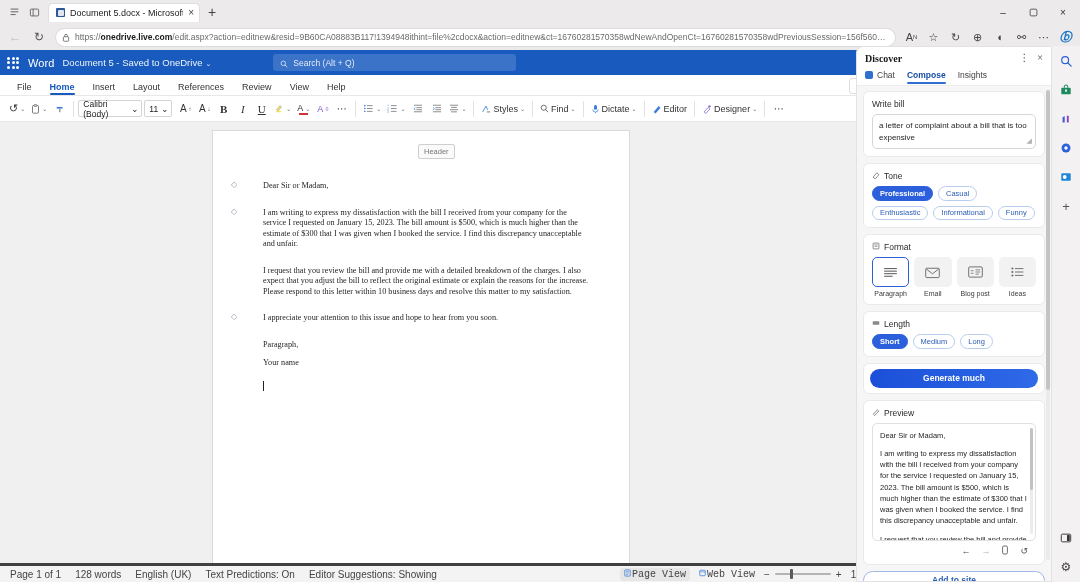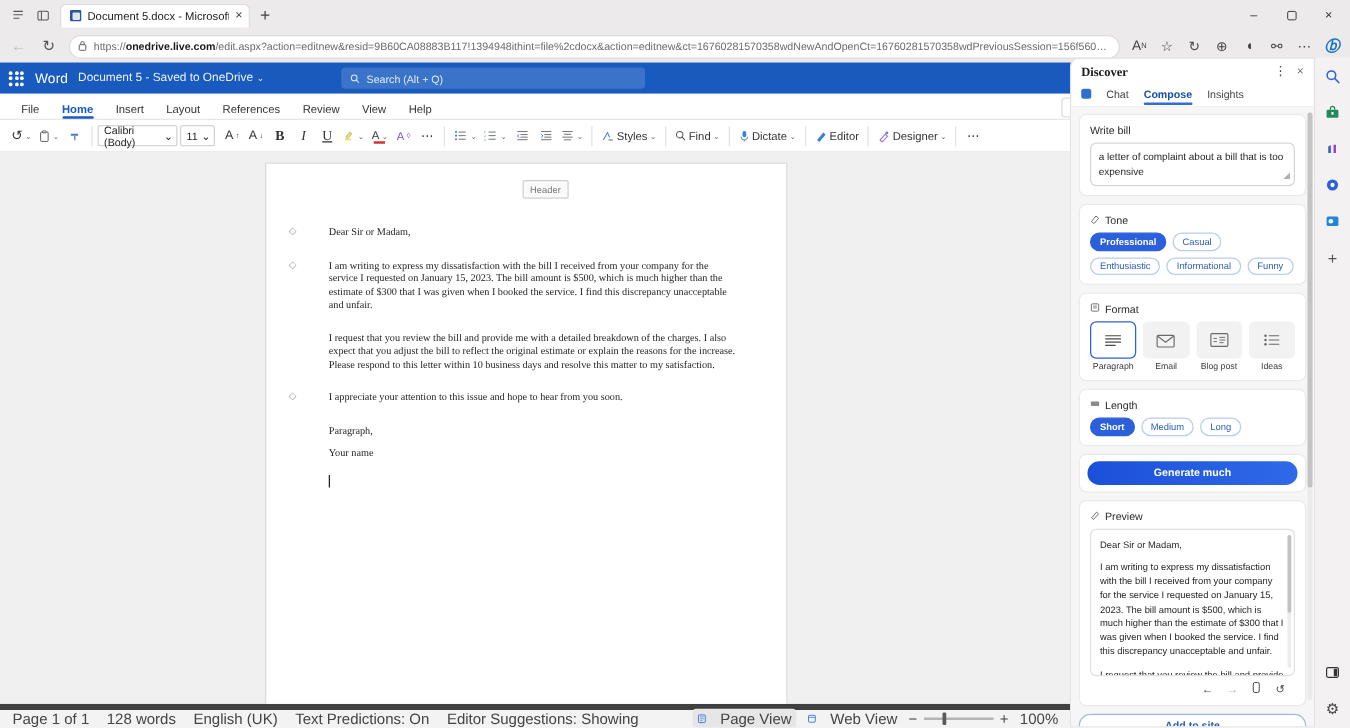--- a/index.html
+++ b/index.html
@@ -202,27 +202,27 @@
     position: absolute; right: 2px; top: 4px; width: 5px; height: 440px;
     background: #e4e4e4; border-radius: 3px;
   }
   .vscroll i {
     display: block; width: 5px; height: 320px; background: #b9b9b9;
     border-radius: 3px;
   }
 
   
   .statusbar {
-    height: 19px; background: #f3f3f3; border-top: 5px solid #404040;
+    height: 19px; background: #f3f3f3; border-top: 3px solid #404040;
     display: flex; align-items: center; padding: 0 10px; gap: 14px;
-    font-size: 12px; color: #444; flex: none;
+    font-size: 10px; color: #444; flex: none;
   }
   .st { white-space: nowrap; }
   .status-right { margin-left: auto; display: flex; align-items: center; gap: 9px; }
-  .viewbtn { display: flex; align-items: center; gap: 11px; }
+  .viewbtn { display: flex; align-items: center; gap: 1px; font-family: Liberation Mono, monospace; }
   .viewbtn.active { background: #e6e6e6; border-radius: 3px; padding: 1px 4px; }
   .zoomslider { display: flex; align-items: center; gap: 5px; }
   .ztrack {
     width: 56px; height: 2px; background: #b4b4b4; border-radius: 2px;
     position: relative;
   }
   .zthumb {
     position: absolute; left: 15px; top: -4px; width: 3px; height: 10px;
     background: #5a5a5a; border-radius: 1px;
   }
@@ -239,21 +239,21 @@
   }
   .dv-title { font-size: 10px; font-weight: 700; color: #1a1a1a; }
   .dv-head-right { margin-left: auto; display: flex; align-items: center; gap: 8px; }
   .dv-ic { font-size: 10px; color: #444; line-height: 1; }
   .dv-tabs {
     height: 17px; display: flex; align-items: center; padding: 0 8px; gap: 12px;
     border-bottom: 1px solid #ededed; flex: none;
   }
   .dv-tab {
     font-size: 8.5px; color: #444; position: relative; padding-bottom: 3px;
-    display: flex; gap: 12px; line-height: 1;
+    display: flex; gap: 4px; line-height: 1;
   }
   .dv-tab.active { color: #174ea6; font-weight: 700; }
   .dv-tab.active::after {
     content: ""; position: absolute; left: 0; right: 0; bottom: -1px;
     height: 2px; background: #2f6fd0; border-radius: 2px;
   }
   .dv-chat-ic {
     width: 8px; height: 8px; border-radius: 2px; background: #2f6fd0;
     display: inline-block;
   }

